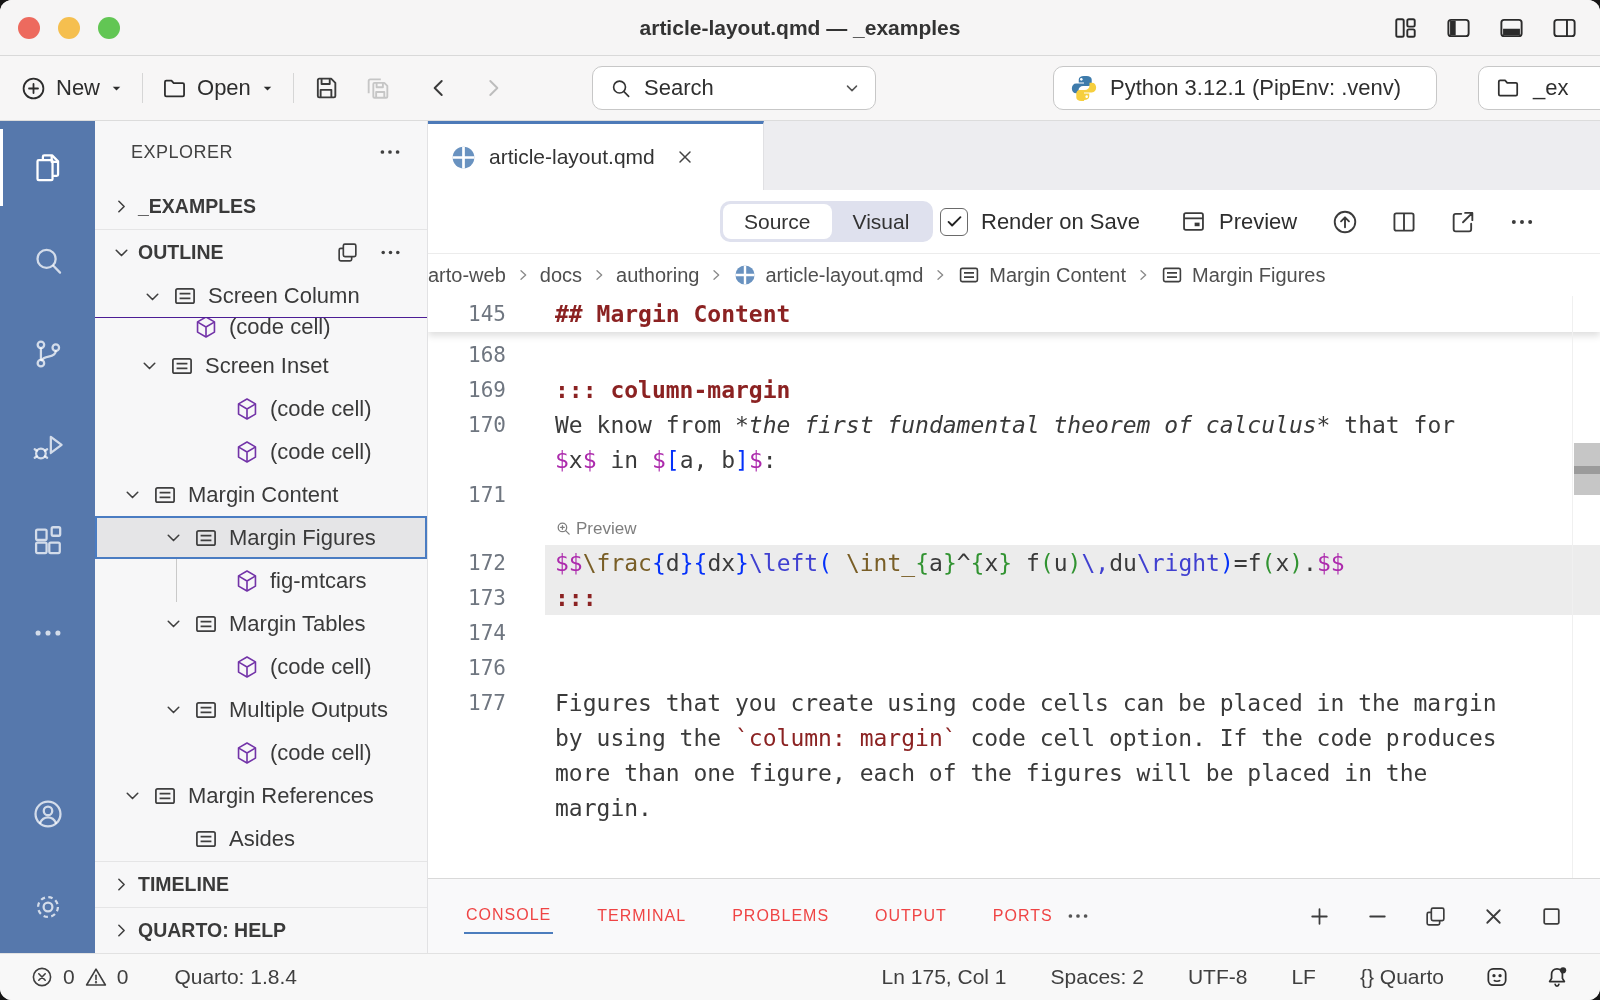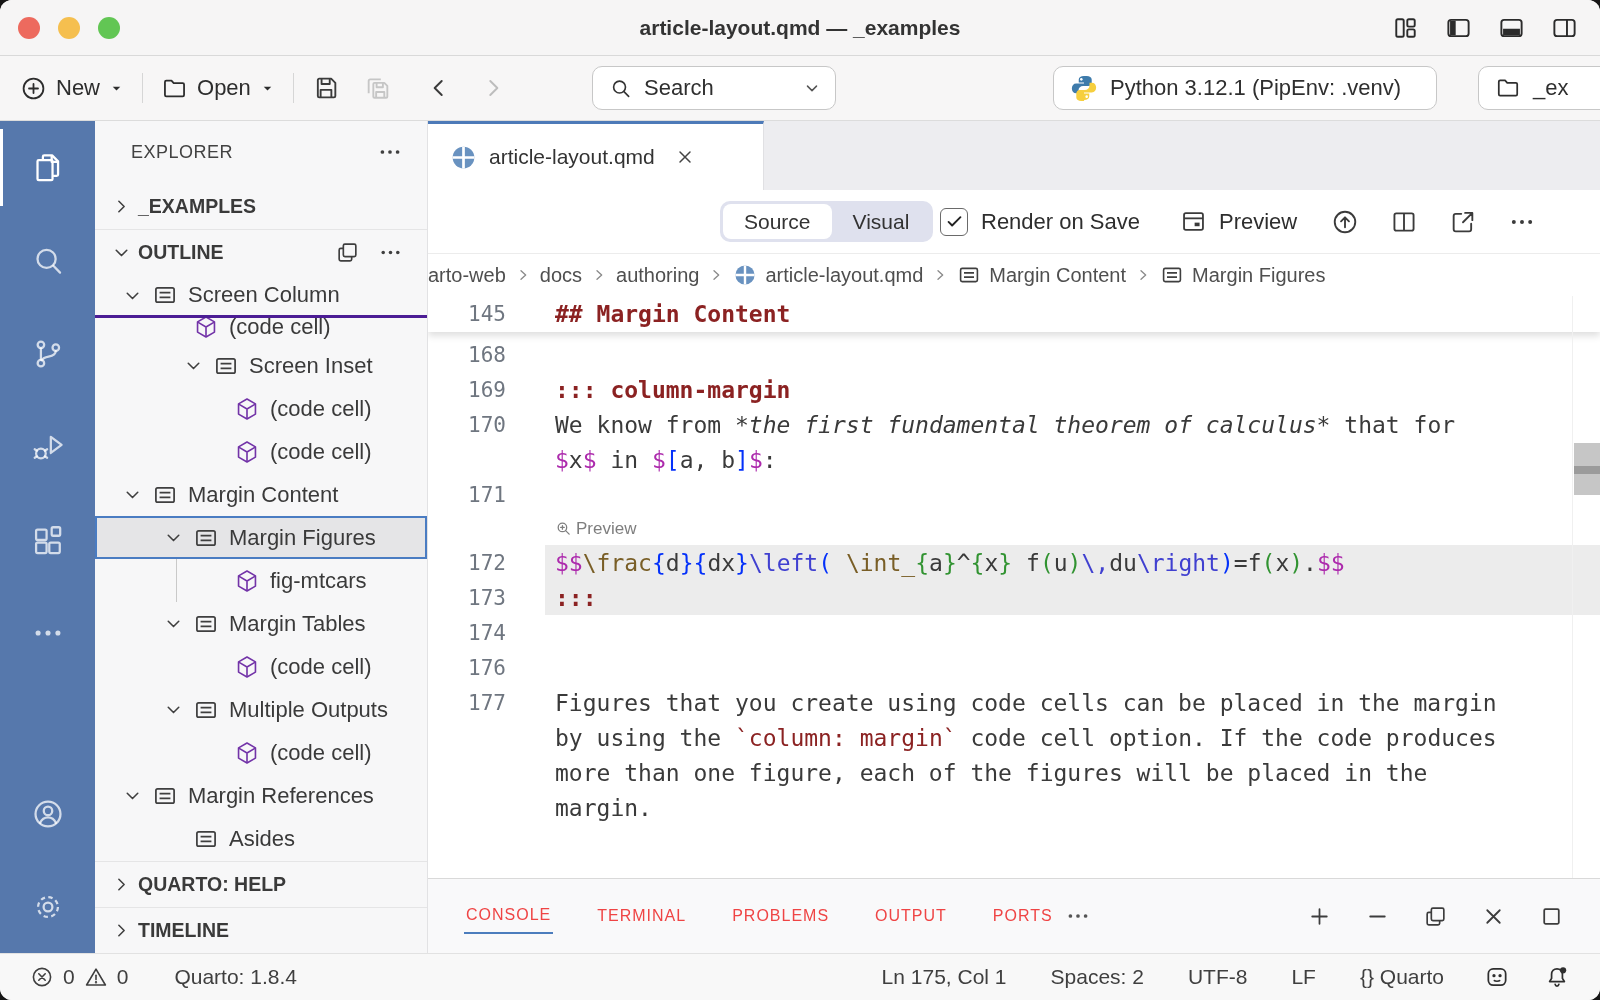--- a/index.html
+++ b/index.html
@@ -21,21 +21,21 @@
   .tbtn .ic { width:27px; height:27px; }
   .caret { width:15px; height:15px; color:#2d2d2d; }
   .tdiv { width:1px; height:30px; background:#d6d6d6; margin:0 18px; }
   .icbtn { display:flex; align-items:center; }
   .icbtn .ic { width:28px; height:28px; color:#3b3b3b; }
   .icbtn.disabled .ic { color:#c6c6c6; }
   .nav-arrows { display:flex; gap:28px; margin-left:34px; }
   .nav-arrows .ic { width:26px; height:26px; }
   .fwd { color:#bdbdbd; }
   .pill { position:absolute; top:10px; height:44px; background:#fff; border:1px solid #c7c7c7; border-radius:10px; display:flex; align-items:center; font-size:22px; color:#2f2f2f; }
-  .search-pill { left:592px; width:244px; padding:0 14px 0 16px; }
+  .search-pill { left:592px; width:284px; padding:0 14px 0 16px; }
   .search-pill .ic { width:23px; height:23px; margin-right:12px; color:#333; }
   .search-pill .sp-caret { margin-left:auto; width:18px; height:18px; color:#555; }
   .python-pill { left:1053px; width:384px; padding:12px 16px; gap:12px; }
   .python-pill .ic { width:28px; height:28px; }
   .ws-pill { left:1478px; width:160px; padding:0 16px; gap:12px; overflow:hidden; }
   .ws-pill .ic { width:26px; height:26px; color:#2f2f2f; }
 
   
   .main { display:flex; height:832px; }
 
@@ -60,21 +60,21 @@
   .trow { height:43px; display:flex; align-items:center; font-size:22px; color:#3a3a3a; position:relative; }
   .trow .slot { width:30px; flex:none; display:flex; align-items:center; }
   .trow .chev { width:21px; height:21px; color:#3f3f3f; }
   .trow .oic { width:26px; height:26px; flex:none; margin-right:10px; }
   .oic.section { color:#3f3f3f; }
   .oic.cube { color:#7334a8; }
   .trow.sel { background:#e5e5e7; outline:2px solid #4a7cc2; outline-offset:-2px; }
   .trow.clipped { height:26px; overflow:hidden; }
   .trow.clipped .tin { transform:translateY(-4px); }
   .trow .tin { display:flex; align-items:center; width:100%; }
-  .trow.divider { border-bottom:3px solid #4c1d95; }
+  .trow.divider { border-bottom:1px solid #4c1d95;padding-left:20px; }
   .trow .guide { position:absolute; left:81px; top:0; bottom:0; width:1px; background:#c9c9c9; }
   .sb-bottom { margin-top:auto; }
 
   
   .editor-col { flex:1; min-width:0; display:flex; flex-direction:column; background:#fff; }
   .tabbar { height:69px; background:#ededf0; display:flex; flex:none; }
   .tab { width:336px; background:#fff; border-top:3px solid #4d7ab8; border-right:1px solid #e0e0e3; display:flex; align-items:center; padding:0 18px 0 22px; gap:12px; font-size:21px; color:#333; }
   .tab .qic { width:27px; height:27px; flex:none; }
   .tab .close { width:20px; height:20px; color:#444; margin-left:8px; }
 
@@ -377,21 +377,21 @@
             <div class="tin" style="padding-left:68px">
               <span class="slot"></span>
               <svg class="oic cube" viewBox="0 0 24 24" fill="none" stroke="currentColor" stroke-width="1.5" stroke-linejoin="round">
                 <path d="M12 2.8l7.8 4.5v9.4L12 21.2l-7.8-4.5V7.3z"></path>
                 <path d="M12 12L4.4 7.5M12 12l7.6-4.5M12 12v9"></path>
               </svg>
               <span>(code cell)</span>
             </div>
           </div>
           <div class="trow">
-            <div class="tin" style="padding-left:88px">
+            <div class="tin" style="padding-left:44px">
               <span class="slot">
                 <svg class="chev" viewBox="0 0 24 24" fill="none" stroke="currentColor" stroke-width="1.8" stroke-linecap="round" stroke-linejoin="round">
                   <path d="M6 9.5l6 6 6-6"></path>
                 </svg>
               </span>
               <svg class="oic section" viewBox="0 0 24 24" fill="none" stroke="currentColor" stroke-width="1.6" stroke-linejoin="round">
                 <rect x="3.6" y="5.4" width="16.8" height="13.2" rx="1.6"></rect>
                 <path d="M7 9.9h10M7 14.1h10"></path>
               </svg>
               <span>Screen Inset</span>
@@ -522,31 +522,31 @@
             <div class="tin" style="padding-left:68px">
               <span class="slot"></span>
               <svg class="oic section" viewBox="0 0 24 24" fill="none" stroke="currentColor" stroke-width="1.6" stroke-linejoin="round">
                 <rect x="3.6" y="5.4" width="16.8" height="13.2" rx="1.6"></rect>
                 <path d="M7 9.9h10M7 14.1h10"></path>
               </svg>
               <span>Asides</span>
             </div>
           </div>
         </div>
+      <div class="sb-secrow bt sb-bottom">
+        <svg class="chev" viewBox="0 0 24 24" fill="none" stroke="currentColor" stroke-width="1.8" stroke-linecap="round" stroke-linejoin="round">
+            <path d="M9 6l6 6-6 6"></path>
+          </svg>
+        <span>TIMELINE</span>
+      </div>
       <div class="sb-secrow bt">
         <svg class="chev" viewBox="0 0 24 24" fill="none" stroke="currentColor" stroke-width="1.8" stroke-linecap="round" stroke-linejoin="round">
             <path d="M9 6l6 6-6 6"></path>
           </svg>
         <span>QUARTO: HELP</span>
-      </div>
-      <div class="sb-secrow bt sb-bottom">
-        <svg class="chev" viewBox="0 0 24 24" fill="none" stroke="currentColor" stroke-width="1.8" stroke-linecap="round" stroke-linejoin="round">
-            <path d="M9 6l6 6-6 6"></path>
-          </svg>
-        <span>TIMELINE</span>
       </div>
     </div>
 
     <div class="editor-col">
       <div class="tabbar">
         <div class="tab">
           <svg class="qic" viewBox="0 0 24 24">
               <circle cx="12" cy="12" r="9.6" fill="#6992c0"></circle>
               <path d="M12 2.4v19.2M2.4 12h19.2" stroke="#fff" stroke-width="2.4"></path>
             </svg>

